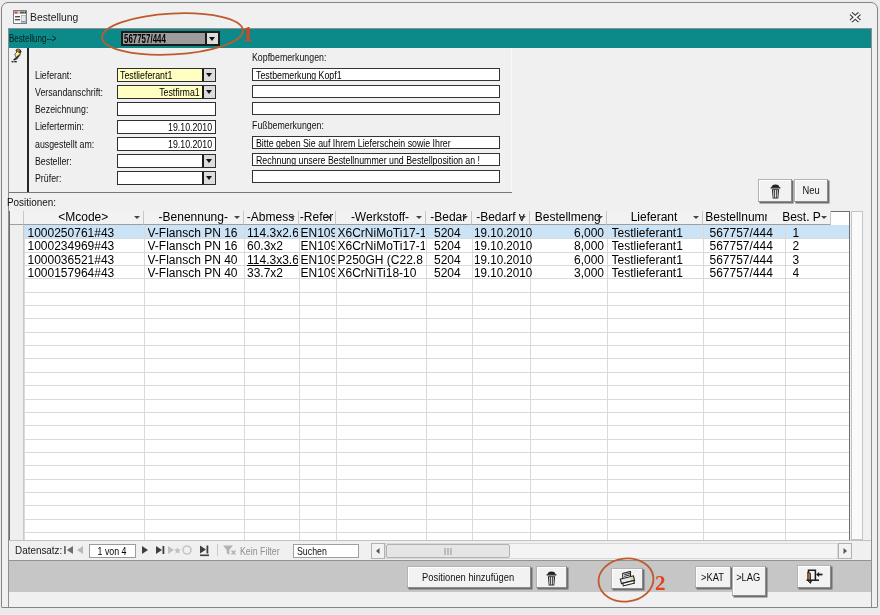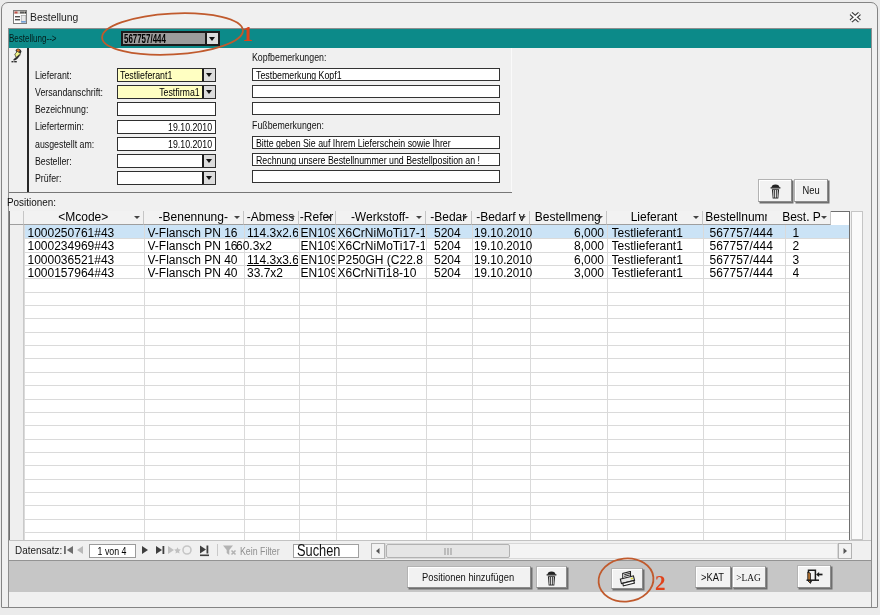--- a/index.html
+++ b/index.html
@@ -180,21 +180,21 @@
   <div class="gc" style="left:300.5px; width:34.0px; top:226.90px;">EN1092</div>
   <div class="gc" style="left:337.5px; width:87.0px; top:226.90px;">X6CrNiMoTi17-12</div>
   <div class="gc" style="left:434.0px; width:37.0px; top:226.90px;">5204</div>
   <div class="gc" style="left:473.5px; width:60px; transform:scaleX(0.97); transform-origin:0 0; top:226.90px;">19.10.2010</div>
   <div class="gc" style="left:530px; width:74.0px; top:226.90px; text-align:right;">6,000</div>
   <div class="gc" style="left:611.5px; width:90.0px; top:226.90px;">Testlieferant1</div>
   <div class="gc" style="left:709.5px; width:74.5px; top:226.90px;">567757/444</div>
   <div class="gc" style="left:792.5px; width:55.5px; top:226.90px;">1</div>
   <div class="gc" style="left:27.5px; width:115.5px; top:240.30px;">1000234969#43</div>
   <div class="gc" style="left:147.5px; width:95.0px; top:240.30px;">V-Flansch PN 16</div>
-  <div class="gc" style="left:236px; width:50.5px; top:240.30px;">60.3x2</div>
+  <div class="gc" style="left:247.0px; width:50.5px; top:240.30px;">60.3x2</div>
   <div class="gc" style="left:300.5px; width:34.0px; top:240.30px;">EN1092</div>
   <div class="gc" style="left:337.5px; width:87.0px; top:240.30px;">X6CrNiMoTi17-12</div>
   <div class="gc" style="left:434.0px; width:37.0px; top:240.30px;">5204</div>
   <div class="gc" style="left:473.5px; width:60px; transform:scaleX(0.97); transform-origin:0 0; top:240.30px;">19.10.2010</div>
   <div class="gc" style="left:530px; width:74.0px; top:240.30px; text-align:right;">8,000</div>
   <div class="gc" style="left:611.5px; width:90.0px; top:240.30px;">Testlieferant1</div>
   <div class="gc" style="left:709.5px; width:74.5px; top:240.30px;">567757/444</div>
   <div class="gc" style="left:792.5px; width:55.5px; top:240.30px;">2</div>
   <div class="gc" style="left:27.5px; width:115.5px; top:253.60px;">1000036521#43</div>
   <div class="gc" style="left:147.5px; width:95.0px; top:253.60px;">V-Flansch PN 40</div>
@@ -246,21 +246,21 @@
       <rect x="138" y="11.5" width="9" height="1.6"></rect>
     </g>
   </svg>
   <div class="abs" style="left:88.5px; top:543.5px; width:47px; height:14px; background:#fff; border:1px solid #9b9b9b; font-size:11px; line-height:12px; text-align:center; color:#000;"><span style="display:inline-block; transform:scaleX(0.8); transform-origin:50% 0; ">1 von 4</span></div>
   <div class="abs" style="left:217px; top:544px; width:1px; height:12px; background:#c9c9c9;"></div>
   <svg class="abs" style="left:222px; top:544px;" width="16" height="13">
     <path d="M1,1.5 L11,1.5 L7.3,6 L7.3,11 L4.7,9 L4.7,6 Z" fill="#b3b3b3"></path>
     <path d="M9.5,6.5 L13.5,10.5 M13.5,6.5 L9.5,10.5" stroke="#b3b3b3" stroke-width="1.6"></path>
   </svg>
   <div class="abs navtxt" style="left:240px; top:544.5px; color:#8f8f8f;">Kein Filter</div>
-  <div class="abs" style="left:292.5px; top:543.5px; width:66px; height:14px; background:#fff; border:1px solid #a0a0a0; font-size:16px; line-height:12px; color:#111; padding-left:3px;"><span style="display:inline-block; transform:scaleX(0.8); transform-origin:0 0;">Suchen</span></div>
+  <div class="abs" style="left:292.5px; top:543.5px; width:66px; height:14px; background:#fff; border:1px solid #a0a0a0; font-size:11px; line-height:12px; color:#111; padding-left:3px;"><span style="display:inline-block; transform:scaleX(0.8); transform-origin:0 0;">Suchen</span></div>
   <div class="abs" style="left:370.5px; top:542.5px; width:14px; height:16px; background:#f2f2f2; border:1px solid #b2b2b2;">
     <svg width="12" height="14">
       <path d="M7.5,4 L7.5,10 L4,7 Z" fill="#555"></path>
     </svg>
   </div>
   <div class="abs" style="left:384.5px; top:542.5px; width:453px; height:16px; background:#f4f4f4; border:1px solid #d8d8d8;"></div>
   <div class="abs" style="left:385.5px; top:543.5px; width:124px; height:14px; background:#e5e5e5; border:1px solid #b2b2b2; border-radius:2px;">
     <svg width="124" height="12">
       <g stroke="#9f9f9f" stroke-width="1.2">
         <path d="M58,3 L58,10"></path>
@@ -290,21 +290,21 @@
       <g transform="rotate(-14 9 8)">
         <path d="M5,6.5 L6.2,1.5 L14.2,1.5 L13,6.5" fill="#fff" stroke="#222" stroke-width="1.1"></path>
         <path d="M7.3,3.2 L13.2,3.2 M6.9,4.8 L12.8,4.8" stroke="#222" stroke-width="0.9"></path>
         <rect x="2.5" y="6.5" width="13.5" height="4.6" fill="#e8e8e8" stroke="#222" stroke-width="1.1"></rect>
         <rect x="12.8" y="8" width="2.2" height="1.4" fill="#d8d840"></rect>
         <path d="M3.8,13.8 L3.8,11.1 L15.2,11.1 L15.2,13.8 Z" fill="#fff" stroke="#222" stroke-width="1.1"></path>
       </g>
     </svg>
   </div>
   <div class="btn" style="left:695px; top:565.5px; width:36px; height:22px; line-height:20px;"><span>&gt;KAT</span></div>
-  <div class="btn" style="left:731.5px; top:565.5px; width:34px; height:22px; line-height:20px;font-family:Liberation Serif, serif;"><span>&gt;LAG</span></div>
+  <div class="btn" style="left:731.5px; top:565.5px; width:34px; height:30px; line-height:20px;"><span>&gt;LAG</span></div>
   <div class="btn" style="left:797px; top:565px; width:34px; height:23px;">
     <svg width="17" height="18" style="margin:2px auto 0;">
       <path d="M2.5,5 L2.5,2.2 L9.4,2.2 L9.4,12.5" fill="none" stroke="#1a1a1a" stroke-width="1.5"></path>
       <path d="M1.8,4 L4.4,5.3 L4.4,15.3 L1.8,12.8 Z" fill="#c07830" stroke="#1a1a1a" stroke-width="0.9"></path>
       <path d="M4.4,15.8 L6.4,12.6 L4.4,12.6 Z" fill="#1a1a1a"></path>
       <path d="M0.5,12.2 L13,12.2" stroke="#1a1a1a" stroke-width="1.5"></path>
       <path d="M16.5,6.5 L12.8,6.5" stroke="#1a1a1a" stroke-width="1.7"></path>
       <path d="M13.1,3.9 L13.1,9.1 L10.1,6.5 Z" fill="#1a1a1a"></path>
     </svg>
   </div>

